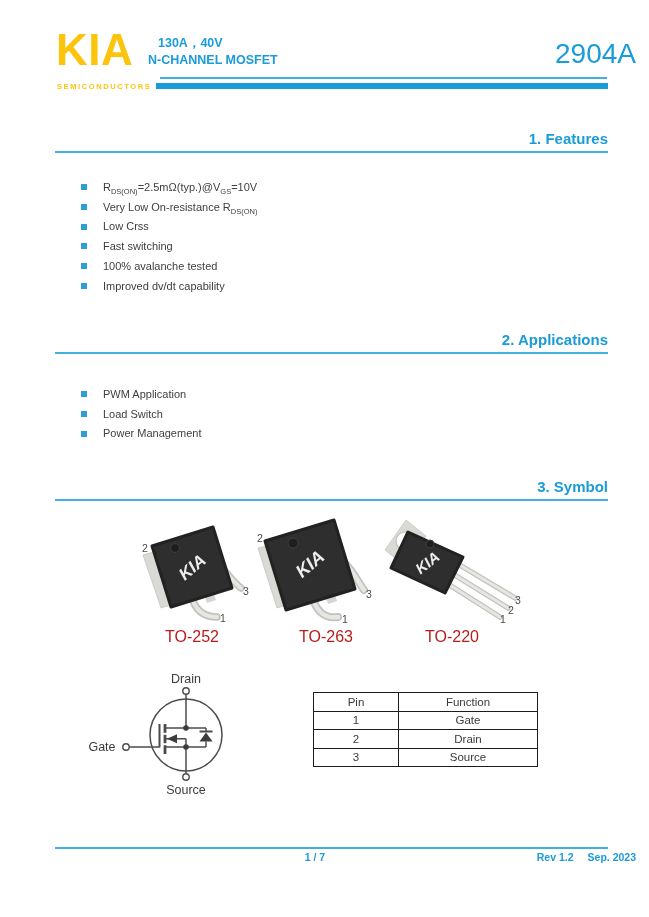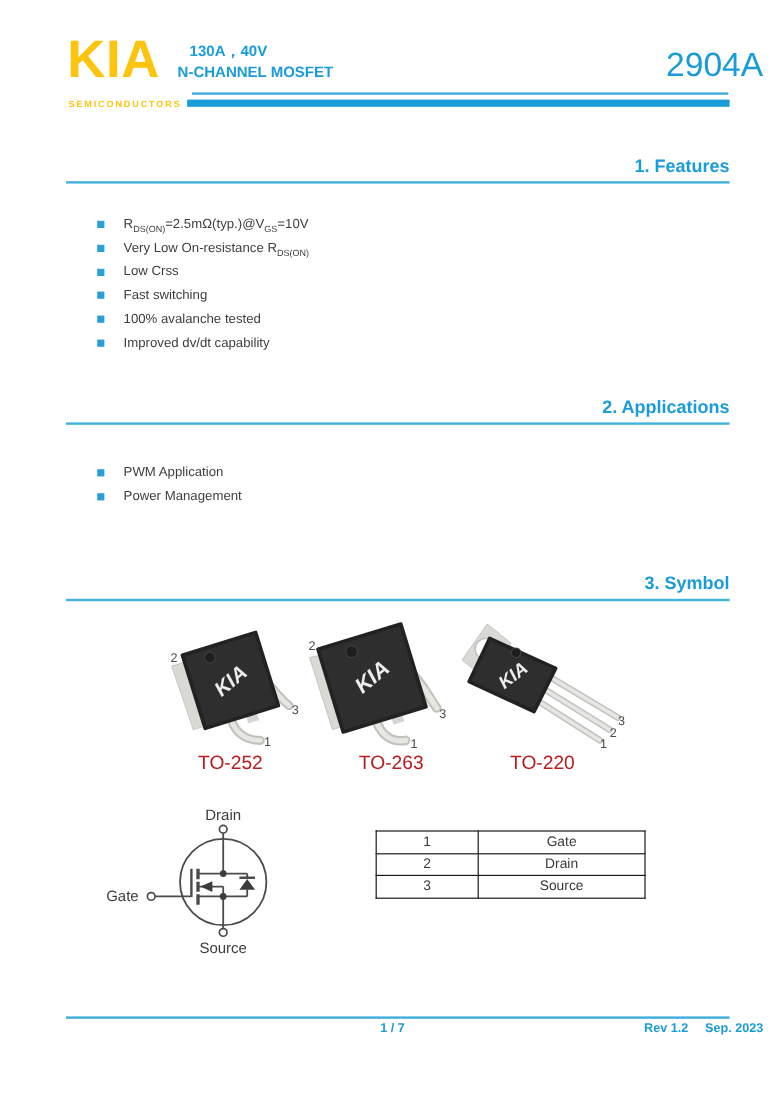--- a/index.html
+++ b/index.html
@@ -36,21 +36,21 @@
 
   
   .pin-table { left:313px; top:692px; border-collapse:collapse; }
   .pin-table td { border:1.5px solid #1c1c1c; font-size:11.5px; color:#3a3a3a;
                   text-align:center; height:17.5px; padding:0; }
   .pin-table td.c1 { width:84px; }
   .pin-table td.c2 { width:138px; }
 
   
   .footer-rule { left:55px; top:847px; width:553px; height:1.5px; background:#3fafdd; }
-  .page-indicator { left:267px; top:851px; width:120px; text-align:center;
+  .page-indicator { left:255px; top:851px; width:120px; text-align:center;
                     font-size:10.5px; font-weight:bold; color:#1a9cd8; }
   .rev-block { right:41px; top:851px; font-size:10.5px; font-weight:bold; color:#1a9cd8; }
   .rev-block .gap { display:inline-block; width:14px; }
 </style>
 </head>
 <body>
 
 <div class="page">
 
   <div class="abs logo">KIA</div>
@@ -93,20 +93,24 @@
     </ul>
 
   <div class="abs section-head" style="top:332px">
     <h2>2. Applications</h2>
     <div class="rule"></div>
   </div>
   <ul class="abs bullets" style="top:368px" id="applications-list">
       <li>
         <span class="bullet"></span>
         <span><span>PWM Application</span></span>
+      </li>
+      <li>
+        <span class="bullet"></span>
+        <span><span>Load Switch</span></span>
       </li>
       <li>
         <span class="bullet"></span>
         <span><span>Power Management</span></span>
       </li>
     </ul>
 
   <div class="abs section-head" style="top:479px">
     <h2>3. Symbol</h2>
     <div class="rule"></div>
@@ -193,20 +197,24 @@
     <circle cx="41" cy="79" r="3.2" fill="#ffffff" stroke="#4b4b4b" stroke-width="1.4"></circle>
     <circle cx="101" cy="109" r="3.2" fill="#ffffff" stroke="#4b4b4b" stroke-width="1.4"></circle>
     <text x="101" y="15" font-size="12.5" fill="#3c3c3c" text-anchor="middle">Drain</text>
     <text x="17" y="83" font-size="12.5" fill="#3c3c3c" text-anchor="middle">Gate</text>
     <text x="101" y="126" font-size="12.5" fill="#3c3c3c" text-anchor="middle">Source</text>
   </svg>
 
   <table class="abs pin-table">
     <tbody>
       <tr>
+        <td class="c1">Pin</td>
+        <td class="c2">Function</td>
+      </tr>
+      <tr>
         <td class="c1">1</td>
         <td class="c2">Gate</td>
       </tr>
       <tr>
         <td class="c1">2</td>
         <td class="c2">Drain</td>
       </tr>
       <tr>
         <td class="c1">3</td>
         <td class="c2">Source</td>

